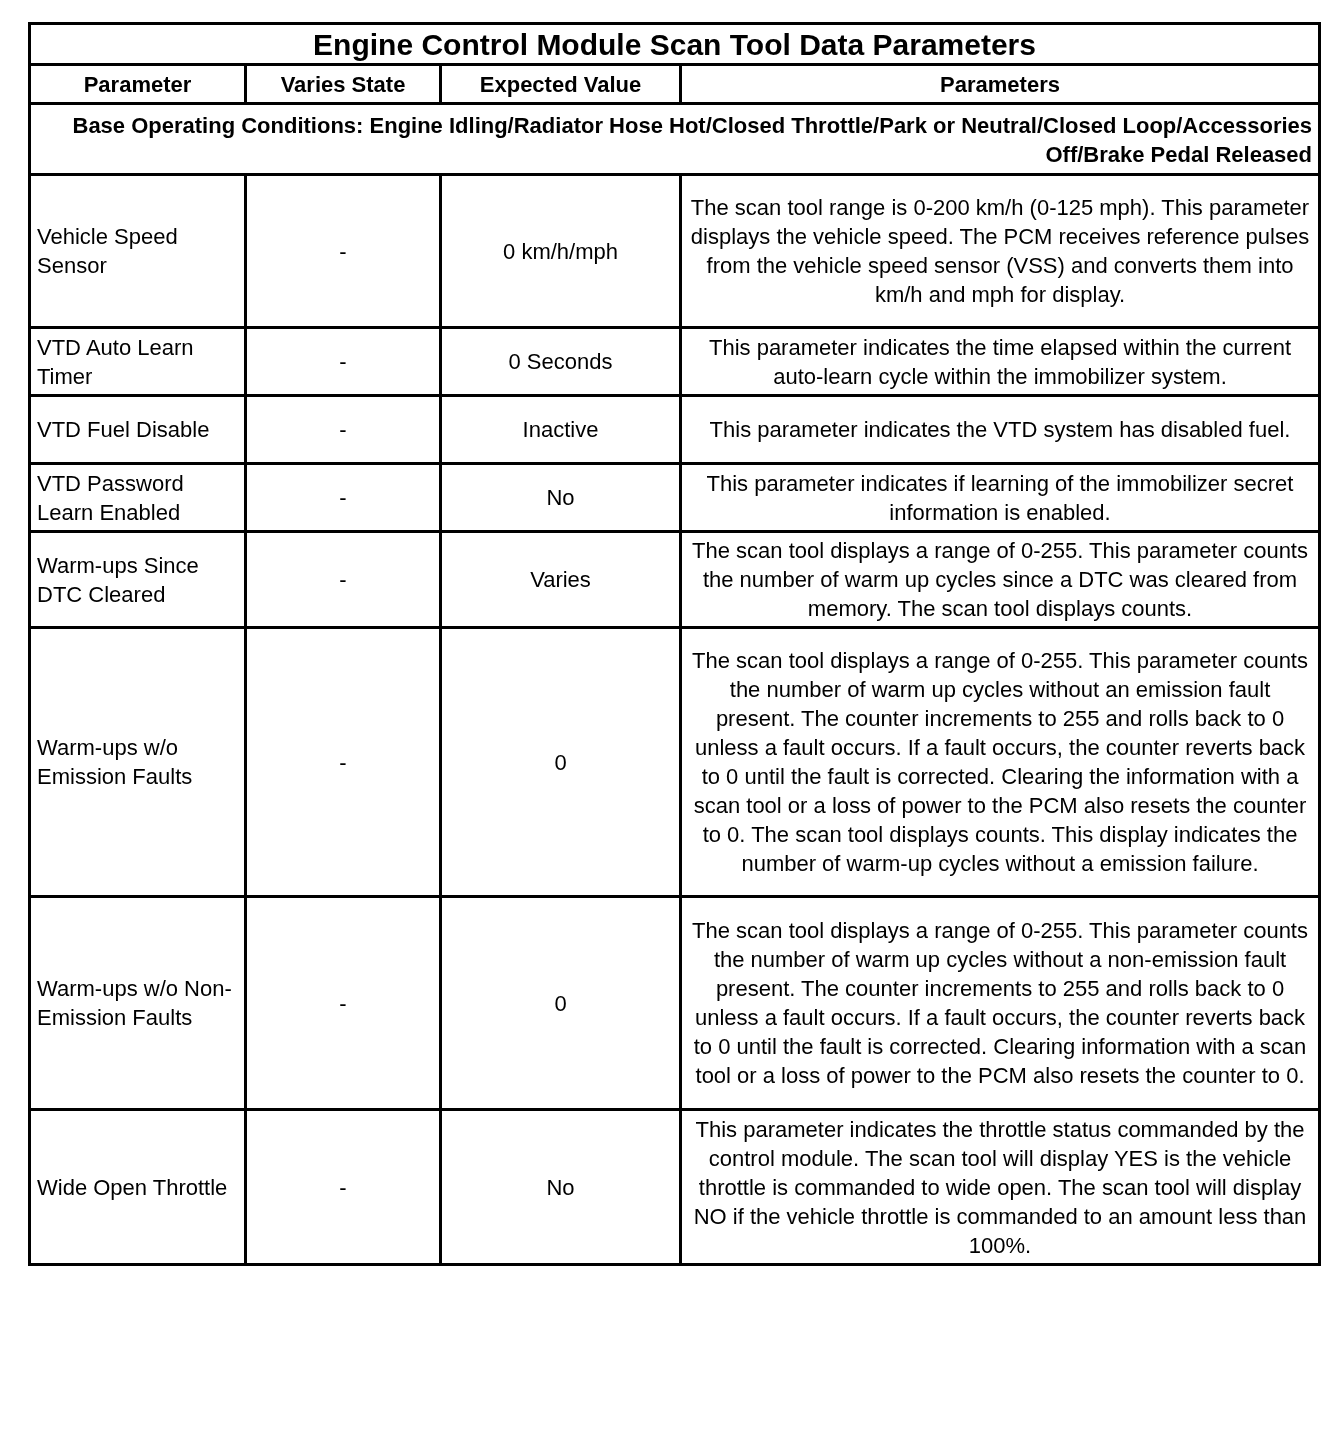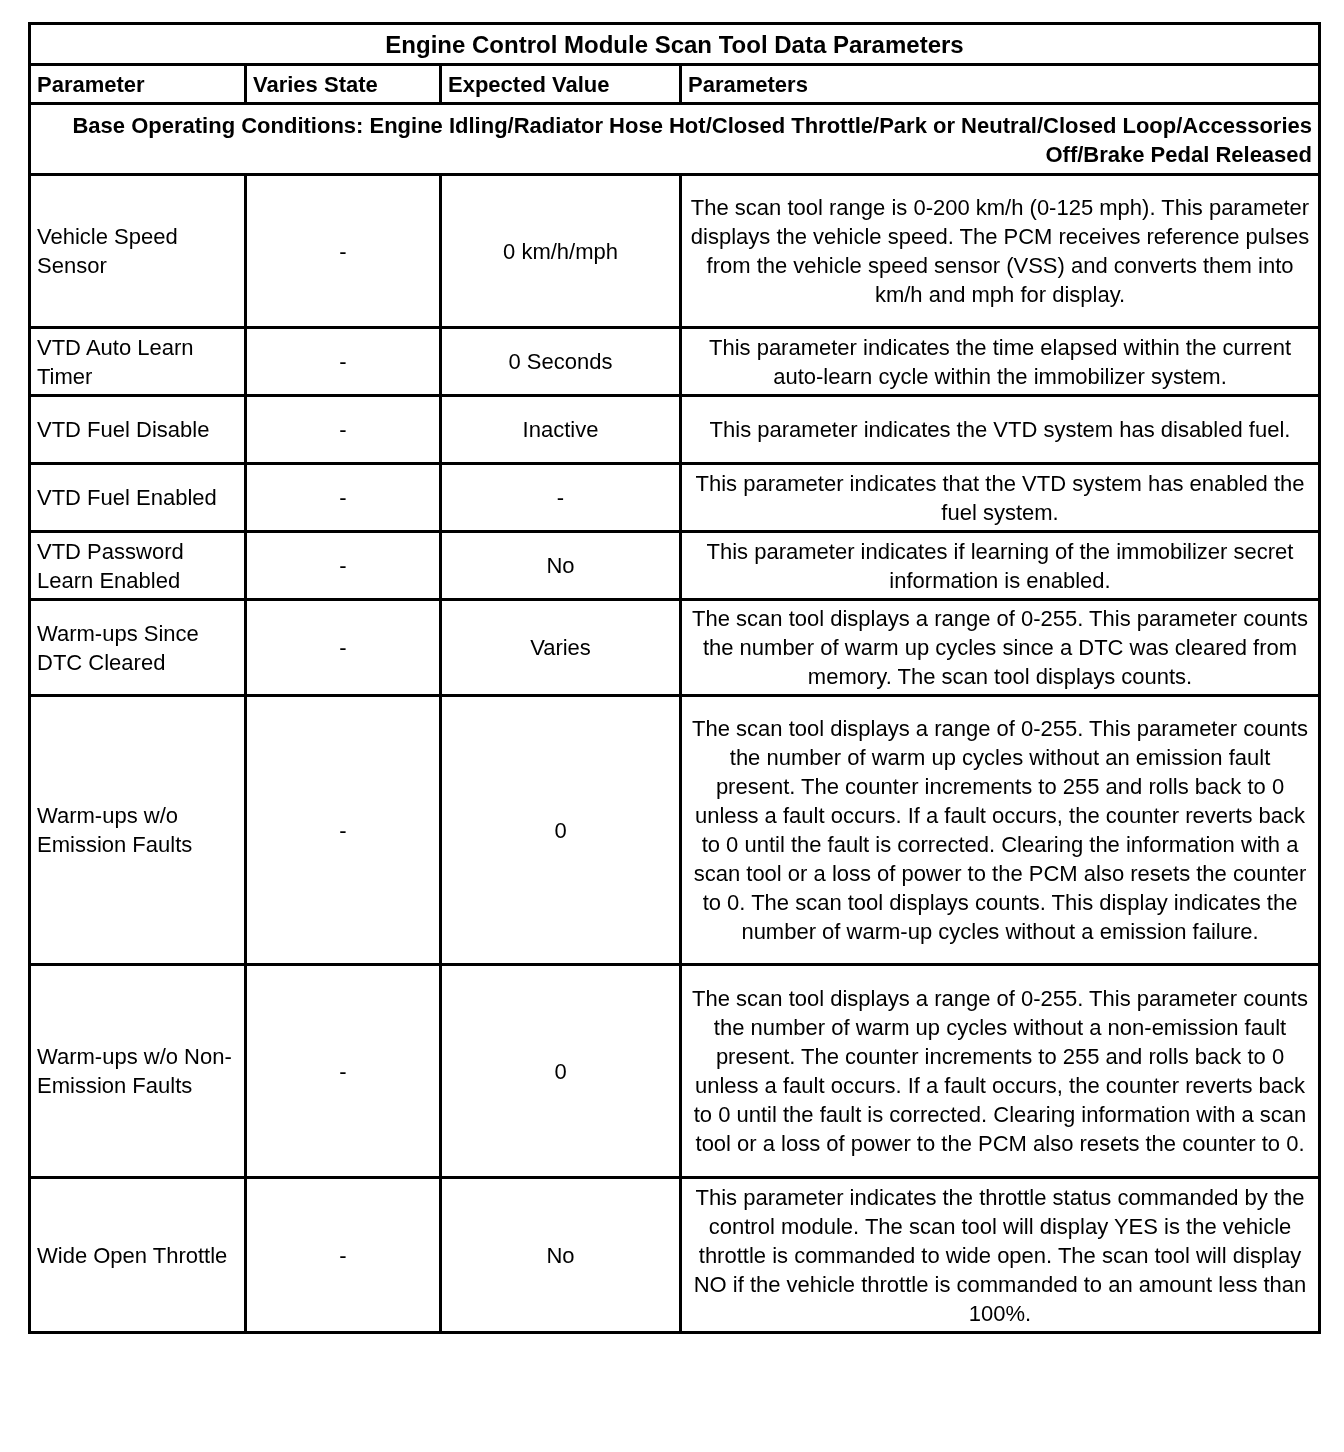--- a/index.html
+++ b/index.html
@@ -32,26 +32,26 @@
     }
     col.c1 { width: 216px; }
     col.c2 { width: 195px; }
     col.c3 { width: 240px; }
     col.c4 { width: 639px; }
 
     tr.title-row th {
       height: 38px;
       font-weight: bold;
       text-align: center;
-      font-size: 24px;
+      font-size: 30px;
     }
     tr.head-row th {
       height: 36px;
       font-weight: bold;
-      text-align: left;
+      text-align: center;
     }
     tr.cond-row td {
       height: 66px;
       font-weight: bold;
       text-align: right;
       line-height: 29px;
       padding-top: 2px;
     }
     td.param { text-align: left; }
     td.state { text-align: center; }
@@ -106,26 +106,20 @@
       <td class="state">-</td>
       <td class="value">0 Seconds</td>
       <td class="desc">This parameter indicates the time elapsed within the current auto-learn cycle within the immobilizer system.</td>
     </tr>
     <tr class="r2">
       <td class="param">VTD Fuel Disable</td>
       <td class="state">-</td>
       <td class="value">Inactive</td>
       <td class="desc">This parameter indicates the VTD system has disabled fuel.</td>
     </tr>
-    <tr class="r4">
-      <td class="param">VTD Fuel Enabled</td>
-      <td class="state">-</td>
-      <td class="value">-</td>
-      <td class="desc">This parameter indicates that the VTD system has enabled the fuel system.</td>
-    </tr>
     <tr class="r5">
       <td class="param">VTD Password Learn Enabled</td>
       <td class="state">-</td>
       <td class="value">No</td>
       <td class="desc">This parameter indicates if learning of the immobilizer secret information is enabled.</td>
     </tr>
     <tr class="r6">
       <td class="param">Warm-ups Since DTC Cleared</td>
       <td class="state">-</td>
       <td class="value">Varies</td>

